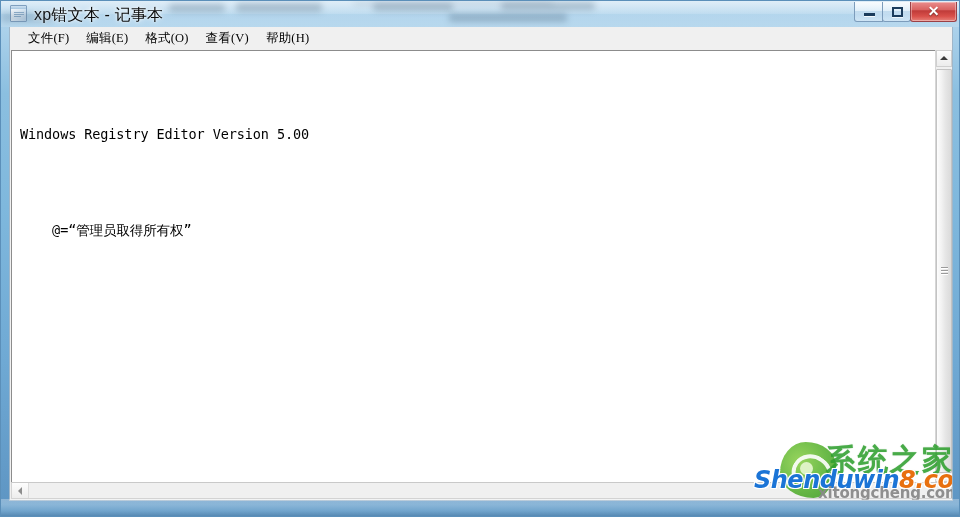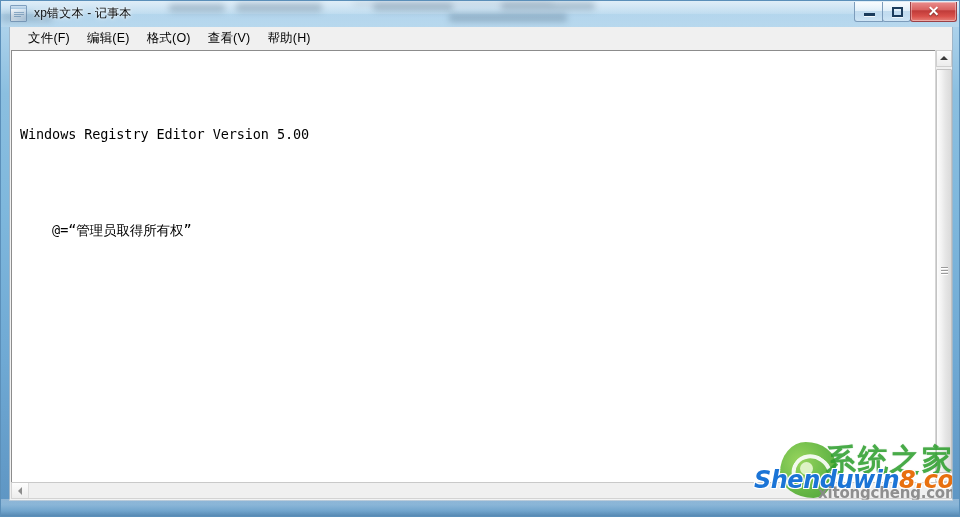--- a/index.html
+++ b/index.html
@@ -70,21 +70,21 @@
   #app-icon .ln:nth-child(3){ top: 8px; width: 10px;}
   #app-icon .ln:nth-child(4){ top: 10px; width: 7px;}
   #app-icon .topbar {
     position: absolute; left:0; top:0; width:100%; height:3px;
     background: linear-gradient(to bottom,#cfe2f2,#a9c8e2);
   }
 
   #title-text {
     position: absolute;
     left: 33px; top: 4px;
-    font-size: 12px;
+    font-size: 16px;
     color: #0b0b0b;
     text-shadow: 0 0 3px rgba(255,255,255,0.95), 0 0 6px rgba(255,255,255,0.8);
     white-space: nowrap;
     letter-spacing: 0.2px;
   }
 
   
   .ghost {
     position: absolute;
     background: rgba(70,95,120,0.30);
@@ -187,20 +187,21 @@
     padding-left: 10px;
     box-sizing: border-box;
   }
   .menu-item {
     font-size: 12.5px;
     color: #000;
     padding: 2px 9px 2px 8px;
     white-space: nowrap;
     cursor: default;
     letter-spacing: 0.2px;
+    font-family: Liberation Serif, serif;
   }
 
   
   #edit-pane {
     position: absolute;
     left: 1px; top: 23px;
     width: 941px;
     height: 448px;
     background: #ffffff;
     border: 1px solid #8c8c8c;

